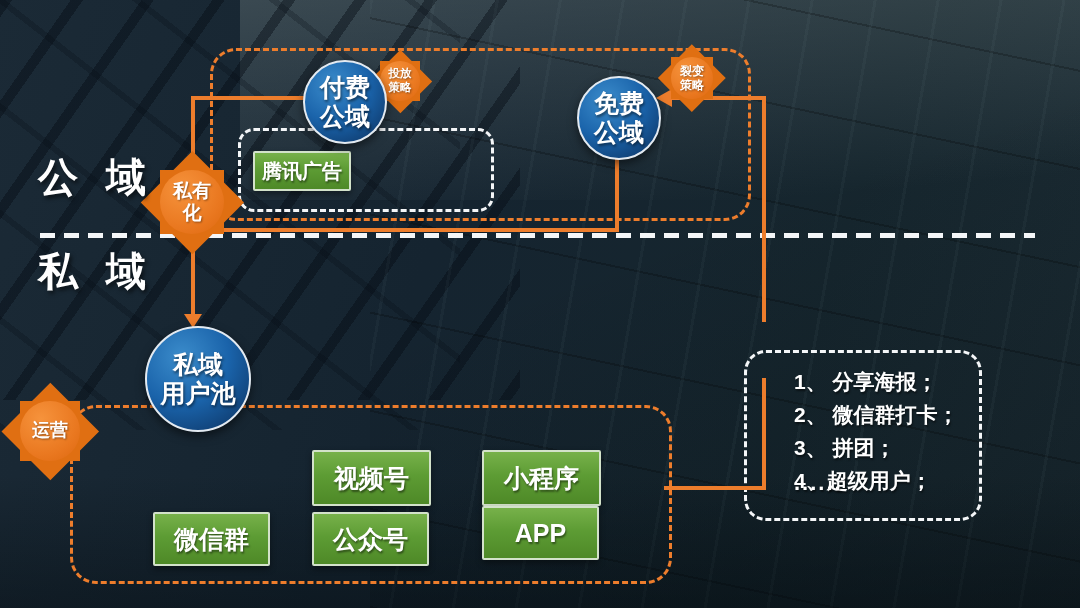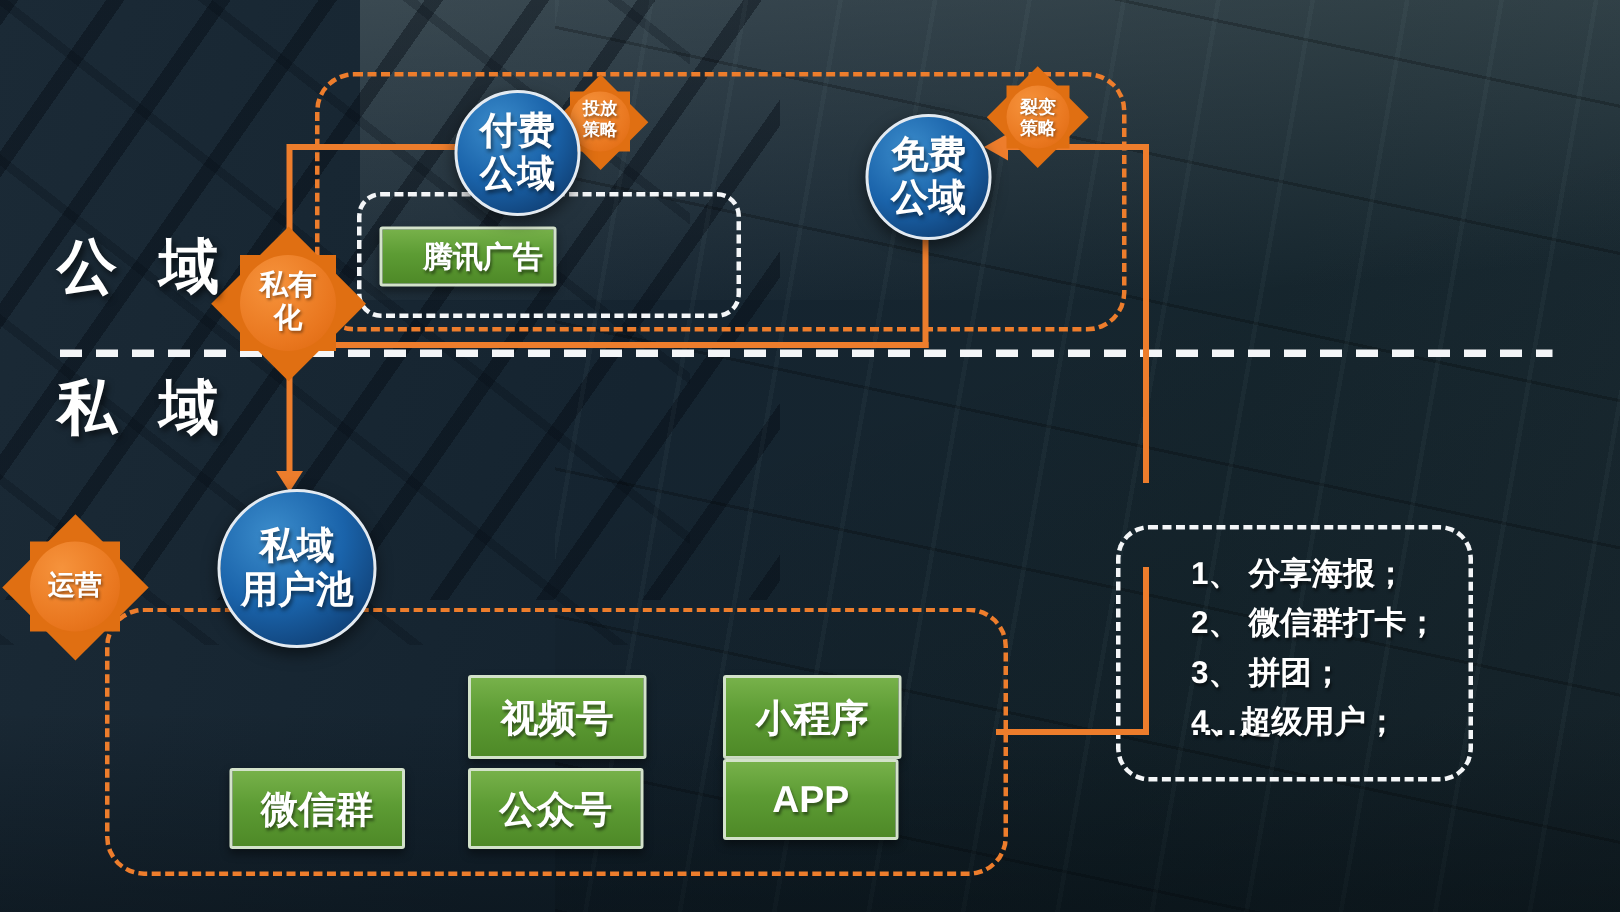--- a/index.html
+++ b/index.html
@@ -120,21 +120,21 @@
 
   <div class="badge" style="left:140px;top:150px;width:104px;height:104px;">
     <div class="dm"></div>
     <div class="sq"></div>
     <div class="bc" style="font-size:19px;align-items:center;">
       <span>私有</span>
       <span>化</span>
     </div>
   </div>
 
-  <div class="badge" style="left:1px;top:342px;width:98px;height:98px;">
+  <div class="badge" style="left:1px;top:382px;width:98px;height:98px;">
     <div class="dm"></div>
     <div class="sq"></div>
     <div class="bc" style="font-size:18px;">
       <span>运营</span>
     </div>
   </div>
 
 
   <div class="bcircle" style="left:303px;top:60px;width:80px;height:80px;font-size:25px;">
     <span>付费</span>
@@ -142,21 +142,21 @@
   </div>
   <div class="bcircle" style="left:577px;top:76px;width:80px;height:80px;font-size:25px;">
     <span>免费</span>
     <span>公域</span>
   </div>
   <div class="bcircle" style="left:145px;top:326px;width:102px;height:102px;font-size:25px;">
     <span>私域</span>
     <span>用户池</span>
   </div>
 
-  <div class="gbtn" style="left:253px;top:151px;width:94px;height:36px;font-size:20px;padding-left:20px;">腾讯广告</div>
+  <div class="gbtn" style="left:253px;top:151px;width:94px;height:36px;font-size:20px;">腾讯广告</div>
 
   <div class="gbtn" style="left:312px;top:450px;width:115px;height:52px;font-size:25px;">视频号</div>
   <div class="gbtn" style="left:482px;top:450px;width:115px;height:52px;font-size:25px;">小程序</div>
   <div class="gbtn" style="left:153px;top:512px;width:113px;height:50px;font-size:25px;">微信群</div>
   <div class="gbtn" style="left:312px;top:512px;width:113px;height:50px;font-size:25px;">公众号</div>
   <div class="gbtn" style="left:482px;top:506px;width:113px;height:50px;font-size:25px;">APP</div>
 
   <div class="ref-item" style="left:794px;top:368px;">1、 分享海报；</div>
   <div class="ref-item" style="left:794px;top:401px;">2、 微信群打卡；</div>
   <div class="ref-item" style="left:794px;top:434px;">3、 拼团；</div>

